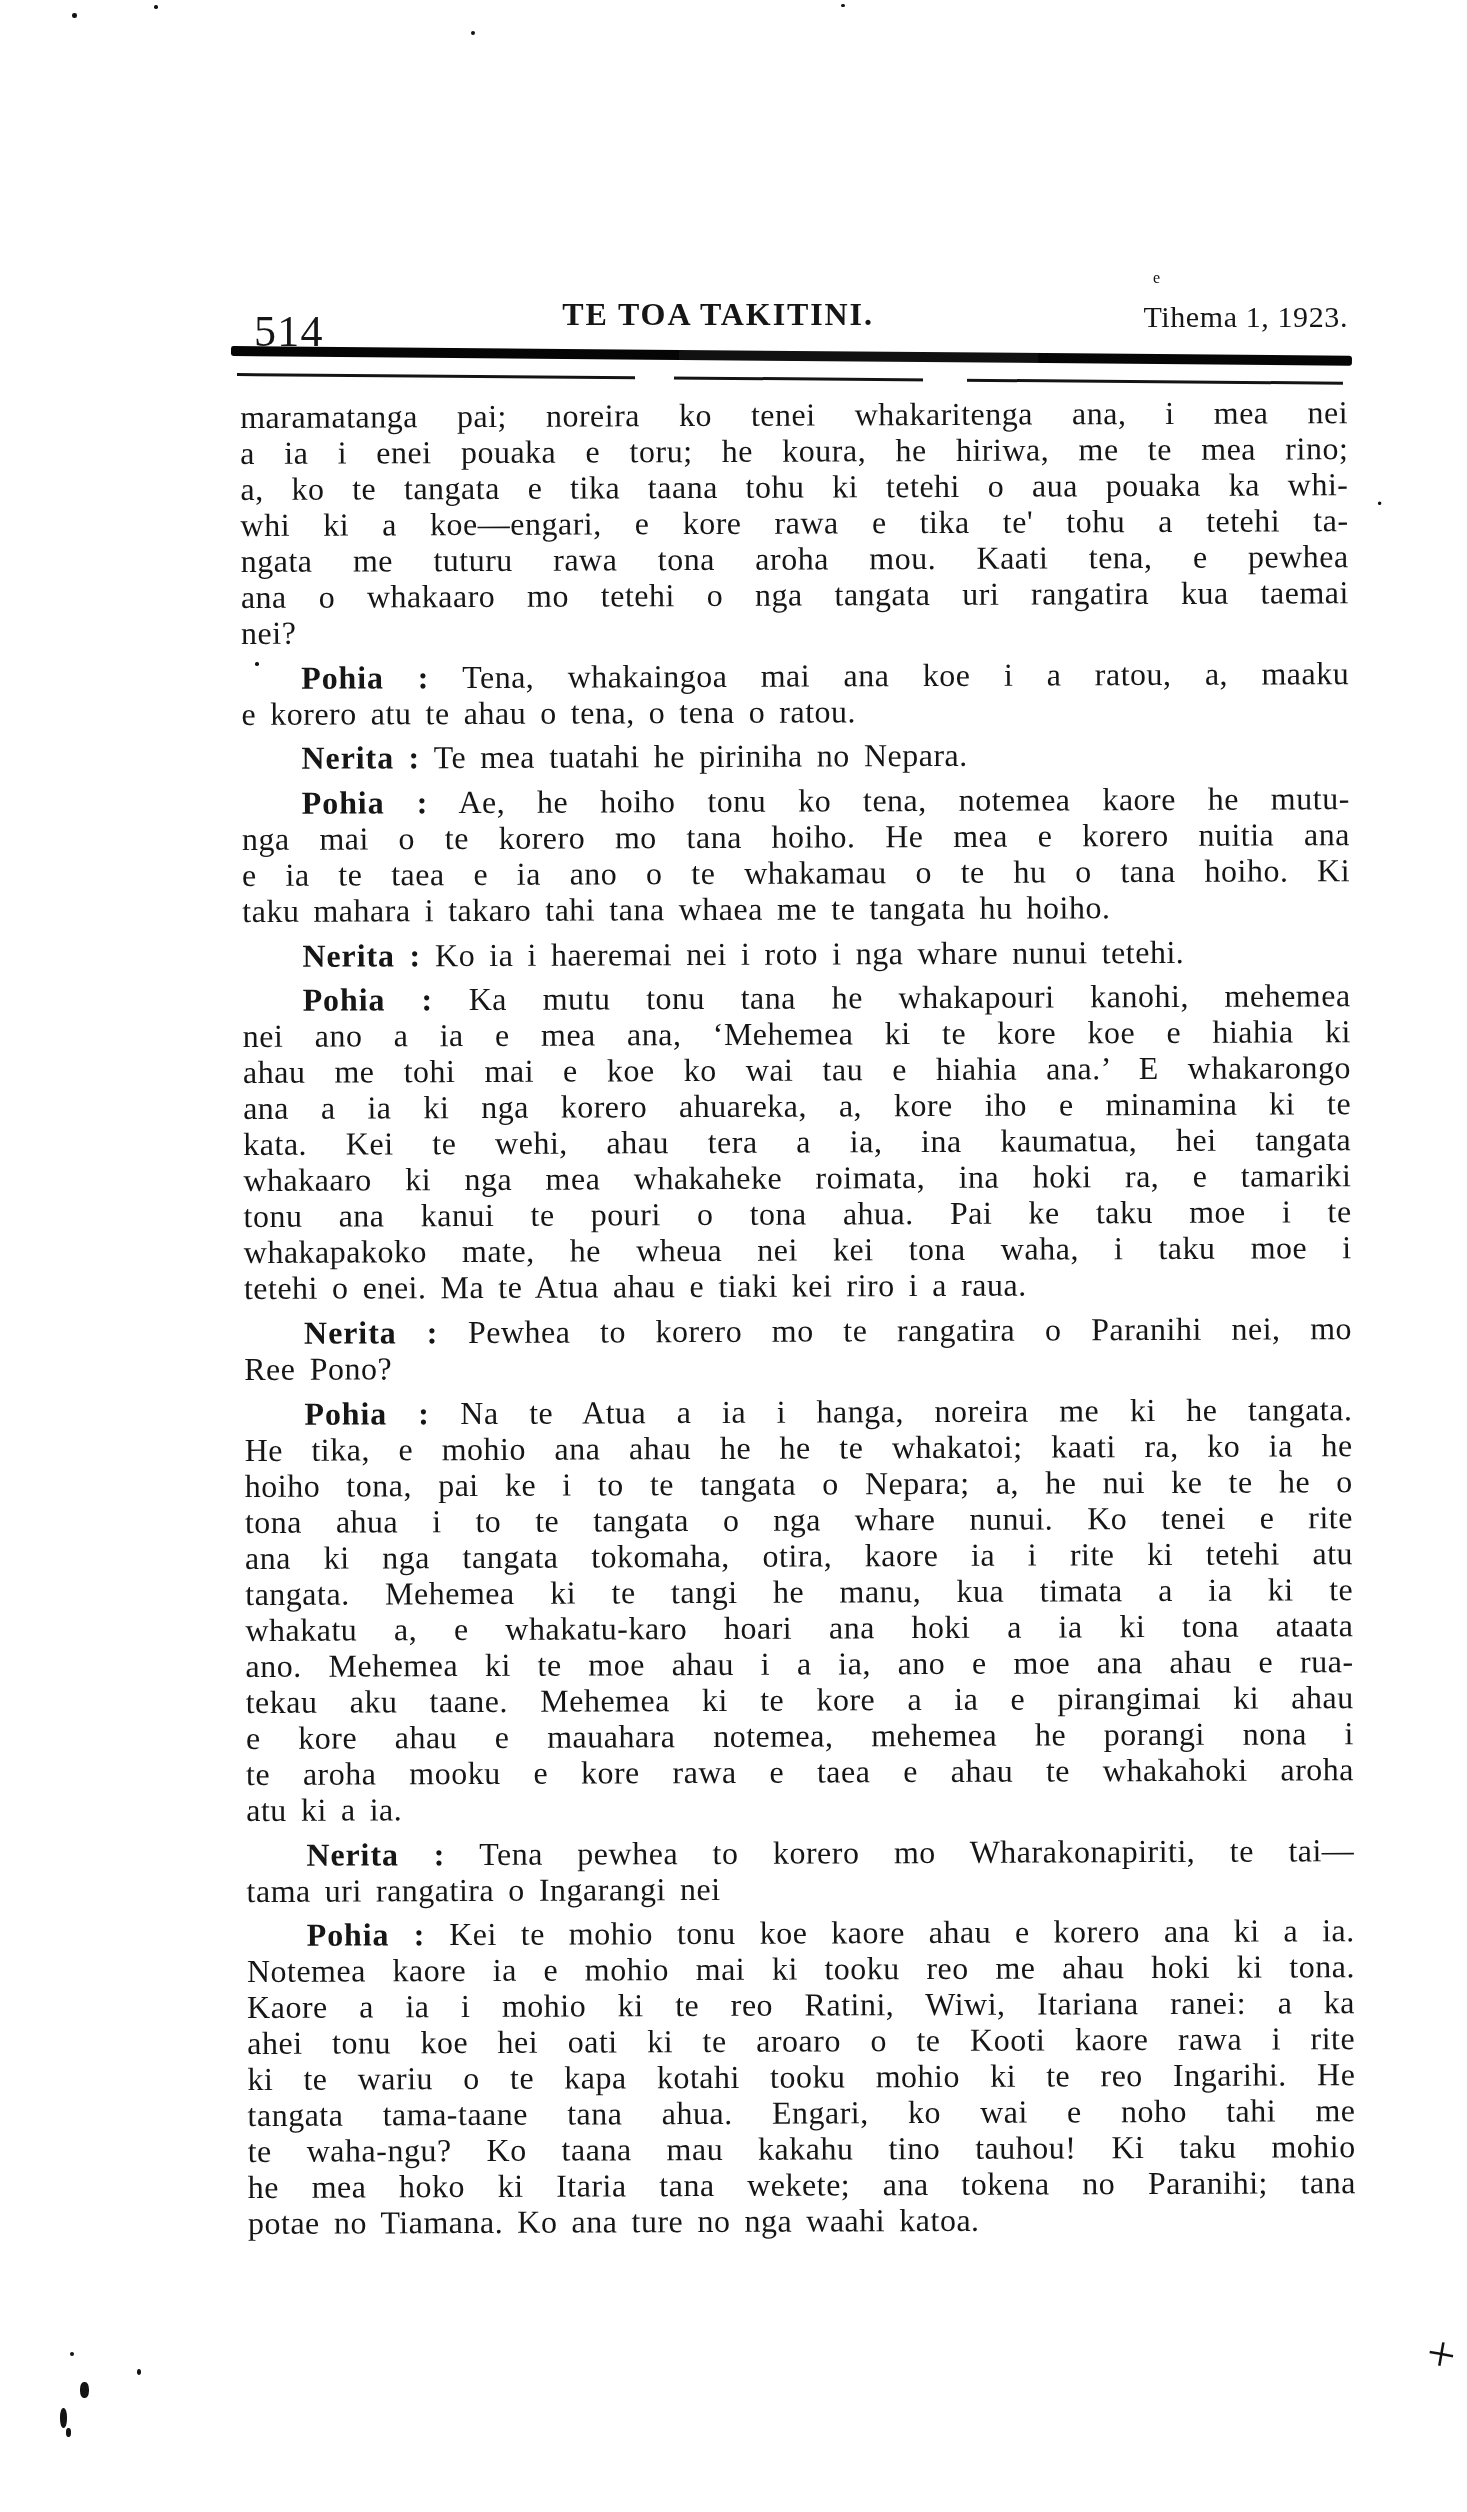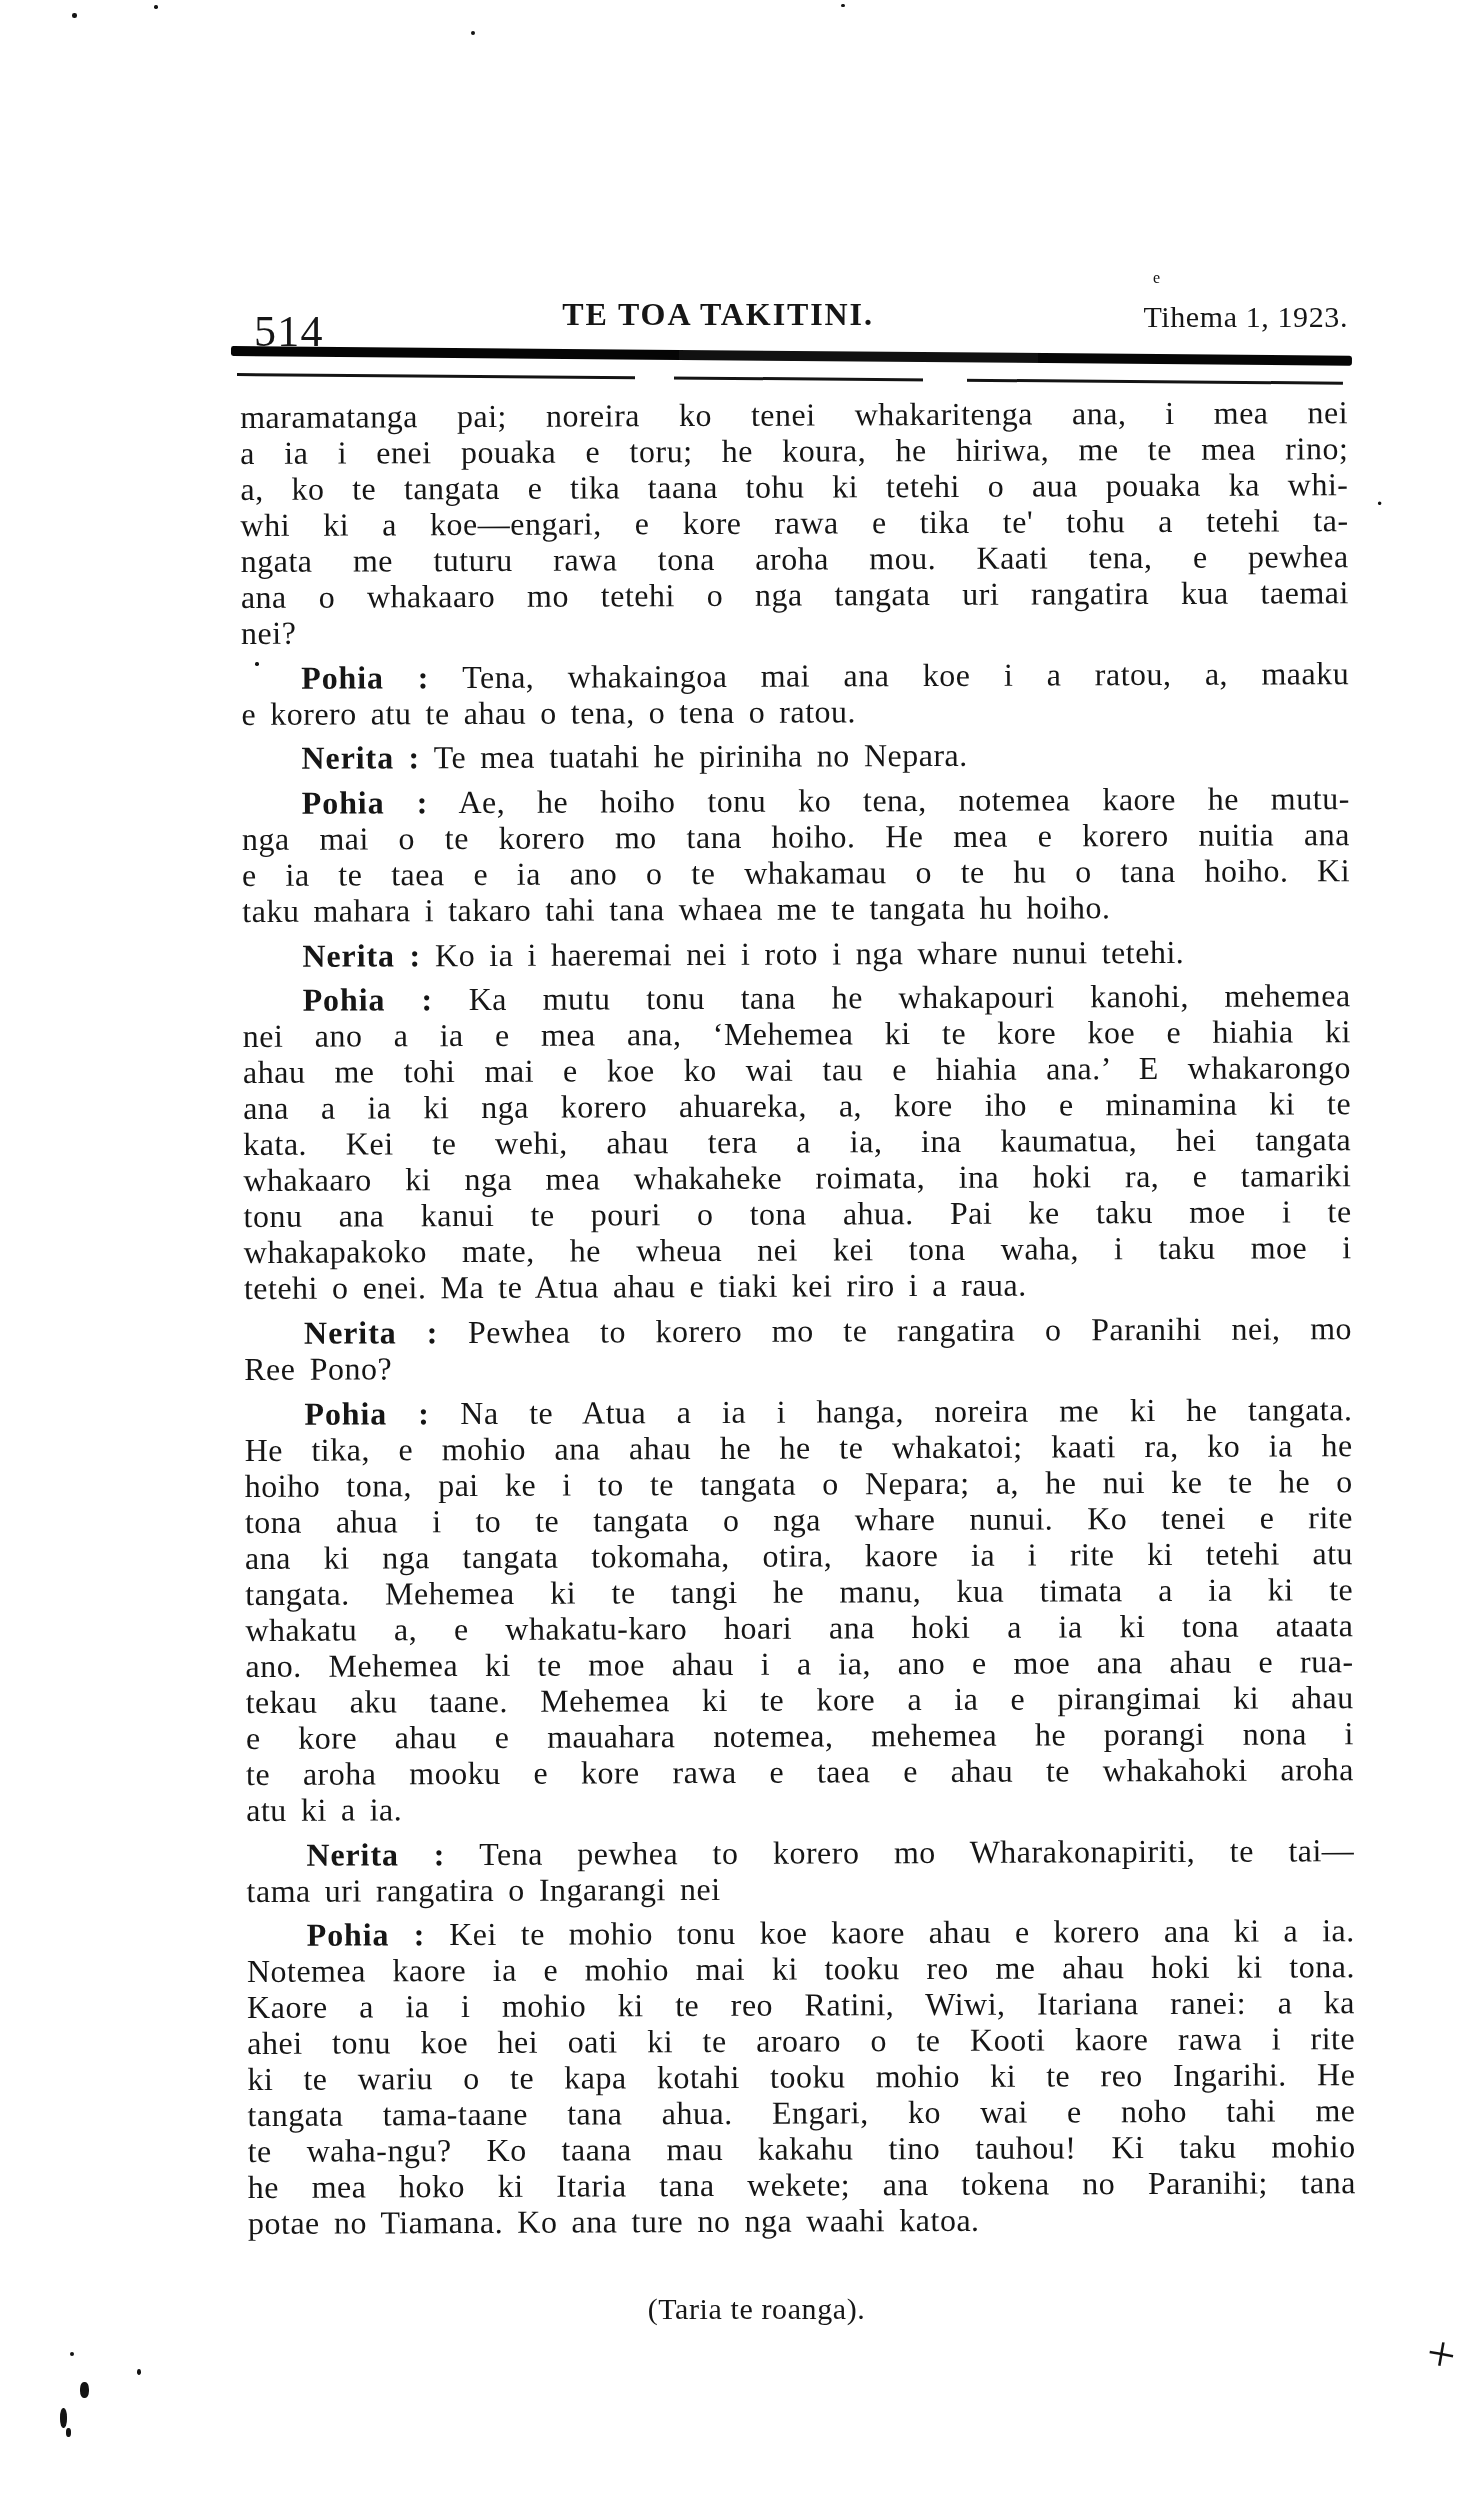--- a/index.html
+++ b/index.html
@@ -196,16 +196,15 @@
         <div class="line">Kaore a ia i mohio ki te reo Ratini, Wiwi, Itariana ranei: a ka</div>
         <div class="line">ahei tonu koe hei oati ki te aroaro o te Kooti kaore rawa i rite</div>
         <div class="line">ki te wariu o te kapa kotahi tooku mohio ki te reo Ingarihi.  He</div>
         <div class="line">tangata tama-taane tana ahua.  Engari, ko wai e noho tahi me</div>
         <div class="line">te waha-ngu?  Ko taana mau kakahu tino tauhou!  Ki taku mohio</div>
         <div class="line">he mea hoko ki Itaria tana wekete; ana tokena no Paranihi; tana</div>
         <div class="line plain">potae no Tiamana.  Ko ana ture no nga waahi katoa.</div>
       </div>
     </main>
 
-  <div class="closing">(Taria te roanga).</div>
 
 </div>
 
 
 </body></html>

